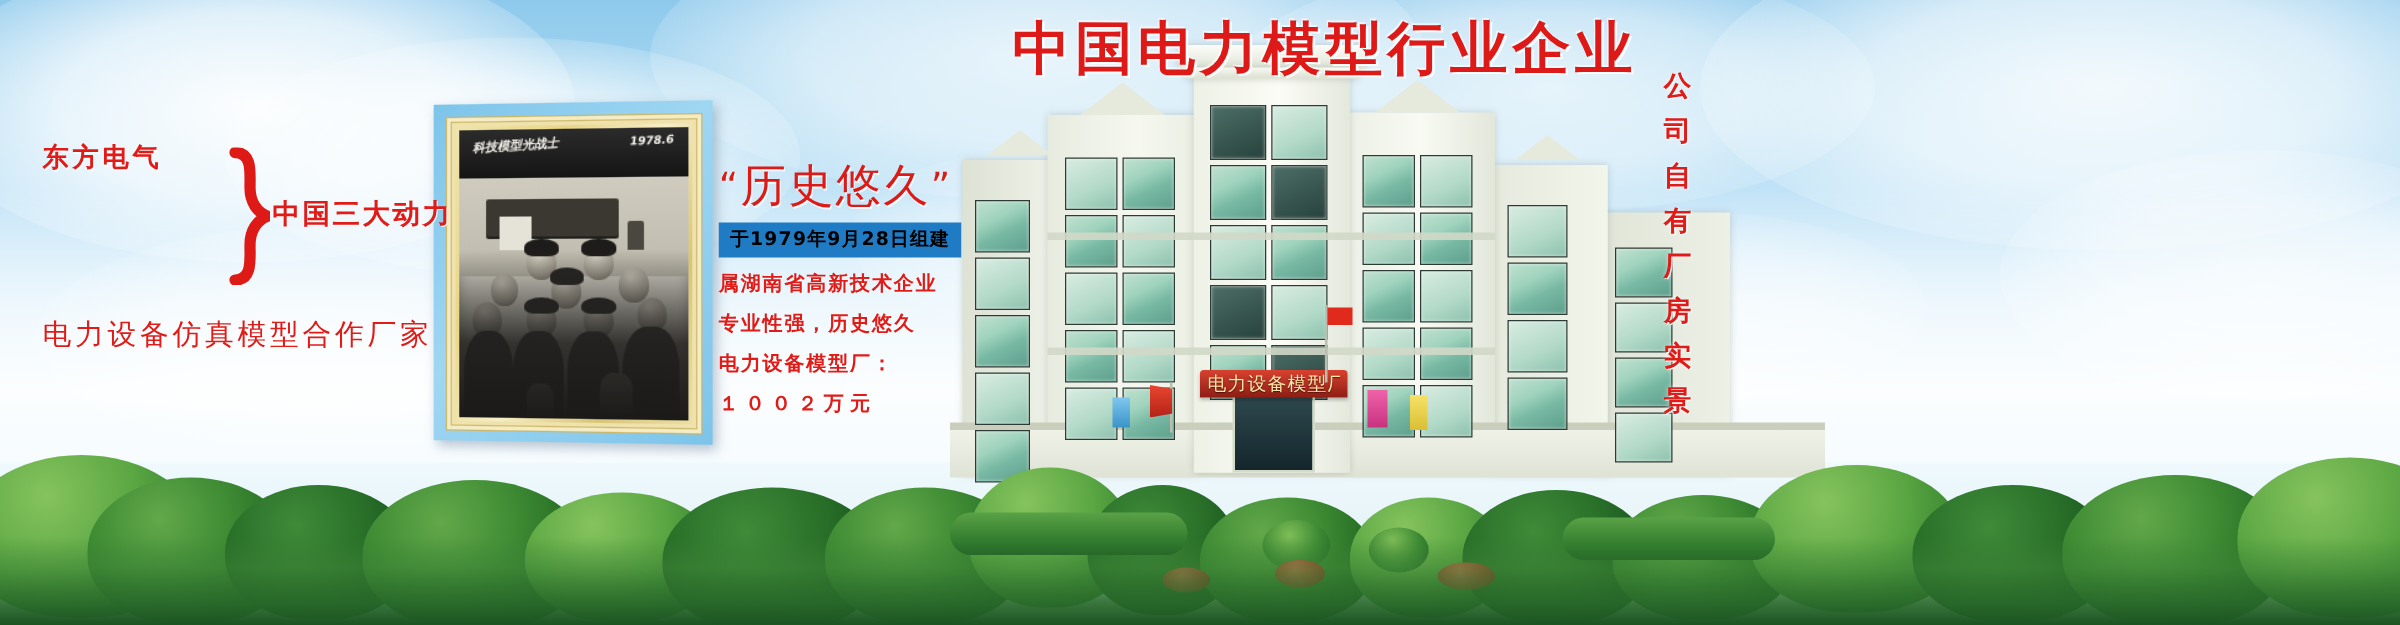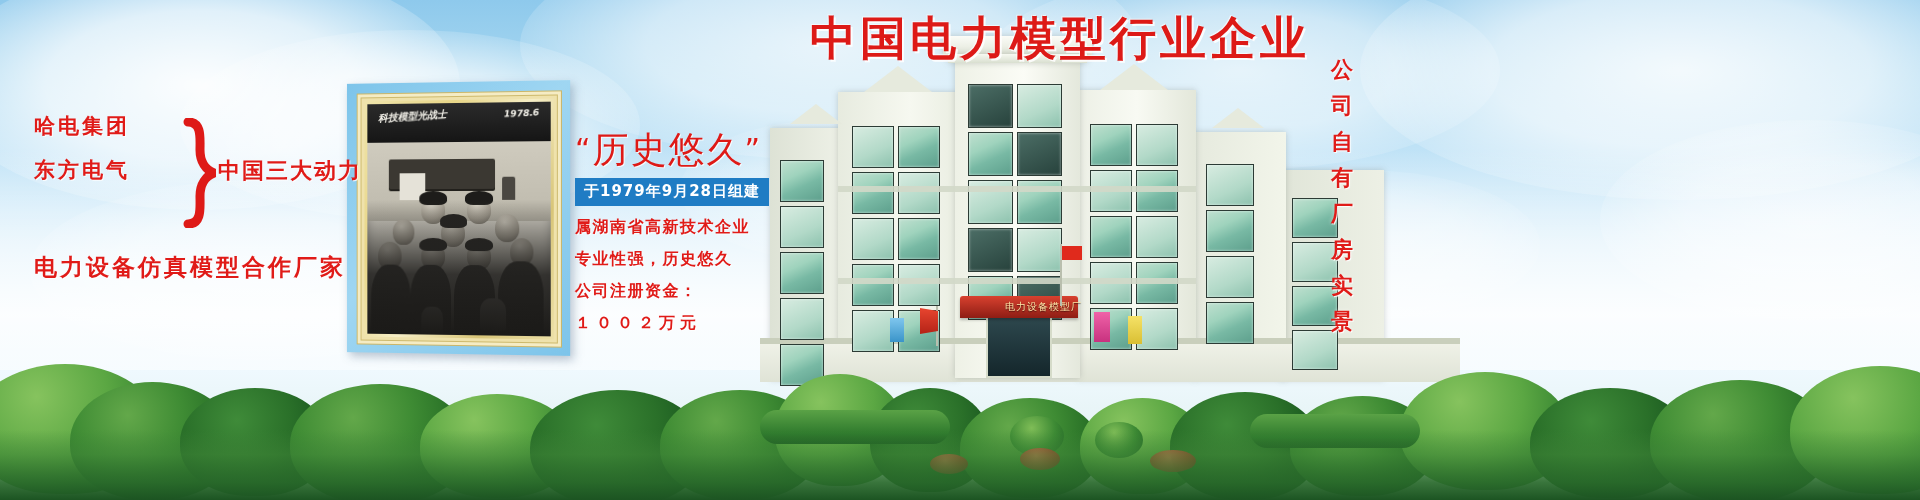--- a/index.html
+++ b/index.html
@@ -91,22 +91,22 @@
   .gate {
     position:absolute; left:226px; top:292px; width:66px; height:66px;
     background:linear-gradient(180deg,#2f4a50,#14262b); border:2px solid #d5dbc9; z-index:11;
   }
   .gate-roof {
     position:absolute; left:200px; top:276px; width:118px; height:22px;
     background:linear-gradient(180deg,#d8412f,#8e1d14); border-radius:3px 3px 0 0; z-index:12;
     box-shadow:0 2px 3px rgba(0,0,0,.25);
   }
   .gate-sign {
-    position:absolute; left:216px; top:279px; width:106px; height:16px;
-    color:#ffe7a8; font-size:10px; letter-spacing:1px; text-align:right; line-height:16px;
+    position:absolute; left:206px; top:279px; width:106px; height:16px;
+    color:#ffe7a8; font-size:15px; letter-spacing:1px; text-align:right; line-height:16px;
     z-index:13; text-shadow:0 1px 1px rgba(0,0,0,.6); white-space:nowrap; overflow:hidden;
   }
   .wall {
     position:absolute; left:0; top:322px; width:700px; height:40px;
     background:linear-gradient(180deg,#f0f2e8,#dfe3d6); z-index:5;
   }
   .wall-top { position:absolute; left:0; top:318px; width:700px; height:6px; background:#c9cfbc; z-index:6;}
 
   
   .flagpole { position:absolute; width:2px; background:#b9bfae; z-index:14;}
@@ -154,21 +154,21 @@
     position:absolute; left:148px; top:14px; width:34px; height:110px;
     z-index:41;
   }
   .l-right {
     position:absolute; left:184px; top:52px;
     font-size:22px; font-weight:bold; color:#e01b18; letter-spacing:2px;
     text-shadow:1px 1px 0 rgba(255,255,255,.8); white-space:nowrap;
   }
   .l-bottom {
     position:absolute; left:0px; top:148px;
-    font-size:23px; font-weight:bold; color:#e01b18; letter-spacing:3px;
+    font-size:23px; font-weight:normal; color:#e01b18; letter-spacing:3px;
     text-shadow:1px 1px 0 rgba(255,255,255,.85); white-space:nowrap;
   }
 
   
   #photo-frame {
     position:absolute; left:345px; top:82px; width:224px; height:272px; z-index:35;
     background:linear-gradient(135deg,#7dc4ea,#9fd6f2 45%,#7dc4ea);
     padding:10px 8px 8px 10px;
     box-shadow:3px 4px 9px rgba(60,90,120,.35);
     transform:perspective(700px) rotateY(-5deg);
@@ -232,21 +232,21 @@
   
   #mid-block { position:absolute; left:575px; top:128px; z-index:40; width:230px;}
   .m-title {
     font-size:36px; font-weight:normal; color:#de1a17; letter-spacing:2px;
     text-shadow:1px 1px 0 rgba(255,255,255,.8); white-space:nowrap;
     line-height:44px;
   }
   .m-title .q { font-size:30px; vertical-align:top; }
   .m-badge {
     display:inline-block; margin-top:6px;
-    background:#1f7cc4; color:#ffffff;
+    background:#1f7cc4; color:#000000;
     font-size:15px; font-weight:bold; letter-spacing:1px;
     padding:4px 9px 5px 9px; white-space:nowrap;
   }
   .m-line {
     margin-top:11px; font-size:16px; font-weight:bold; color:#e01b18;
     letter-spacing:1.5px; white-space:nowrap;
     text-shadow:1px 1px 0 rgba(255,255,255,.75);
   }
   .m-line.amt { letter-spacing:5px; }
 
@@ -396,21 +396,20 @@
     <div class="redbush" style="left:1020px; bottom:30px; width:40px; height:22px;"></div>
     <div class="redbush" style="left:1150px; bottom:28px; width:46px; height:22px;"></div>
     <div class="redbush" style="left:930px;  bottom:26px; width:38px; height:20px;"></div>
     <div class="grass"></div>
   </div>
 
   <div id="headline" class="cn">中国电力模型行业企业</div>
 
   <div id="left-block">
     <div class="l-list">
-      <div class="l-item cn">哈电集团</div>
       <div class="l-item cn">东方电气</div>
       <div class="brace">
         <svg width="34" height="110" viewBox="0 0 34 110" aria-hidden="true">
           <path d="M6 4 C20 4 18 20 18 32 C18 44 24 52 32 55 C24 58 18 66 18 78 C18 90 20 106 6 106" fill="none" stroke="#de1a17" stroke-width="9" stroke-linecap="round"></path>
         </svg>
       </div>
       <div class="l-right cn">中国三大动力</div>
     </div>
     <div class="l-bottom cn">电力设备仿真模型合作厂家</div>
   </div>
@@ -451,21 +450,21 @@
         <div class="ph-crowd"></div>
       </div>
     </div>
   </div>
 
   <div id="mid-block">
     <div class="m-title cn"><span class="q">“</span><span>历史悠久</span><span class="q">”</span></div>
     <div><span class="m-badge cn">于1979年9月28日组建</span></div>
     <div class="m-line cn">属湖南省高新技术企业</div>
     <div class="m-line cn">专业性强，历史悠久</div>
-    <div class="m-line cn">公司注册资金：</div>
+    <div class="m-line cn">电力设备模型厂：</div>
     <div class="m-line amt cn">１００２万元</div>
   </div>
 
   <div id="right-vert">
     <span class="rv-char cn">公</span>
     <span class="rv-char cn">司</span>
     <span class="rv-char cn">自</span>
     <span class="rv-char cn">有</span>
     <span class="rv-char cn">厂</span>
     <span class="rv-char cn">房</span>

